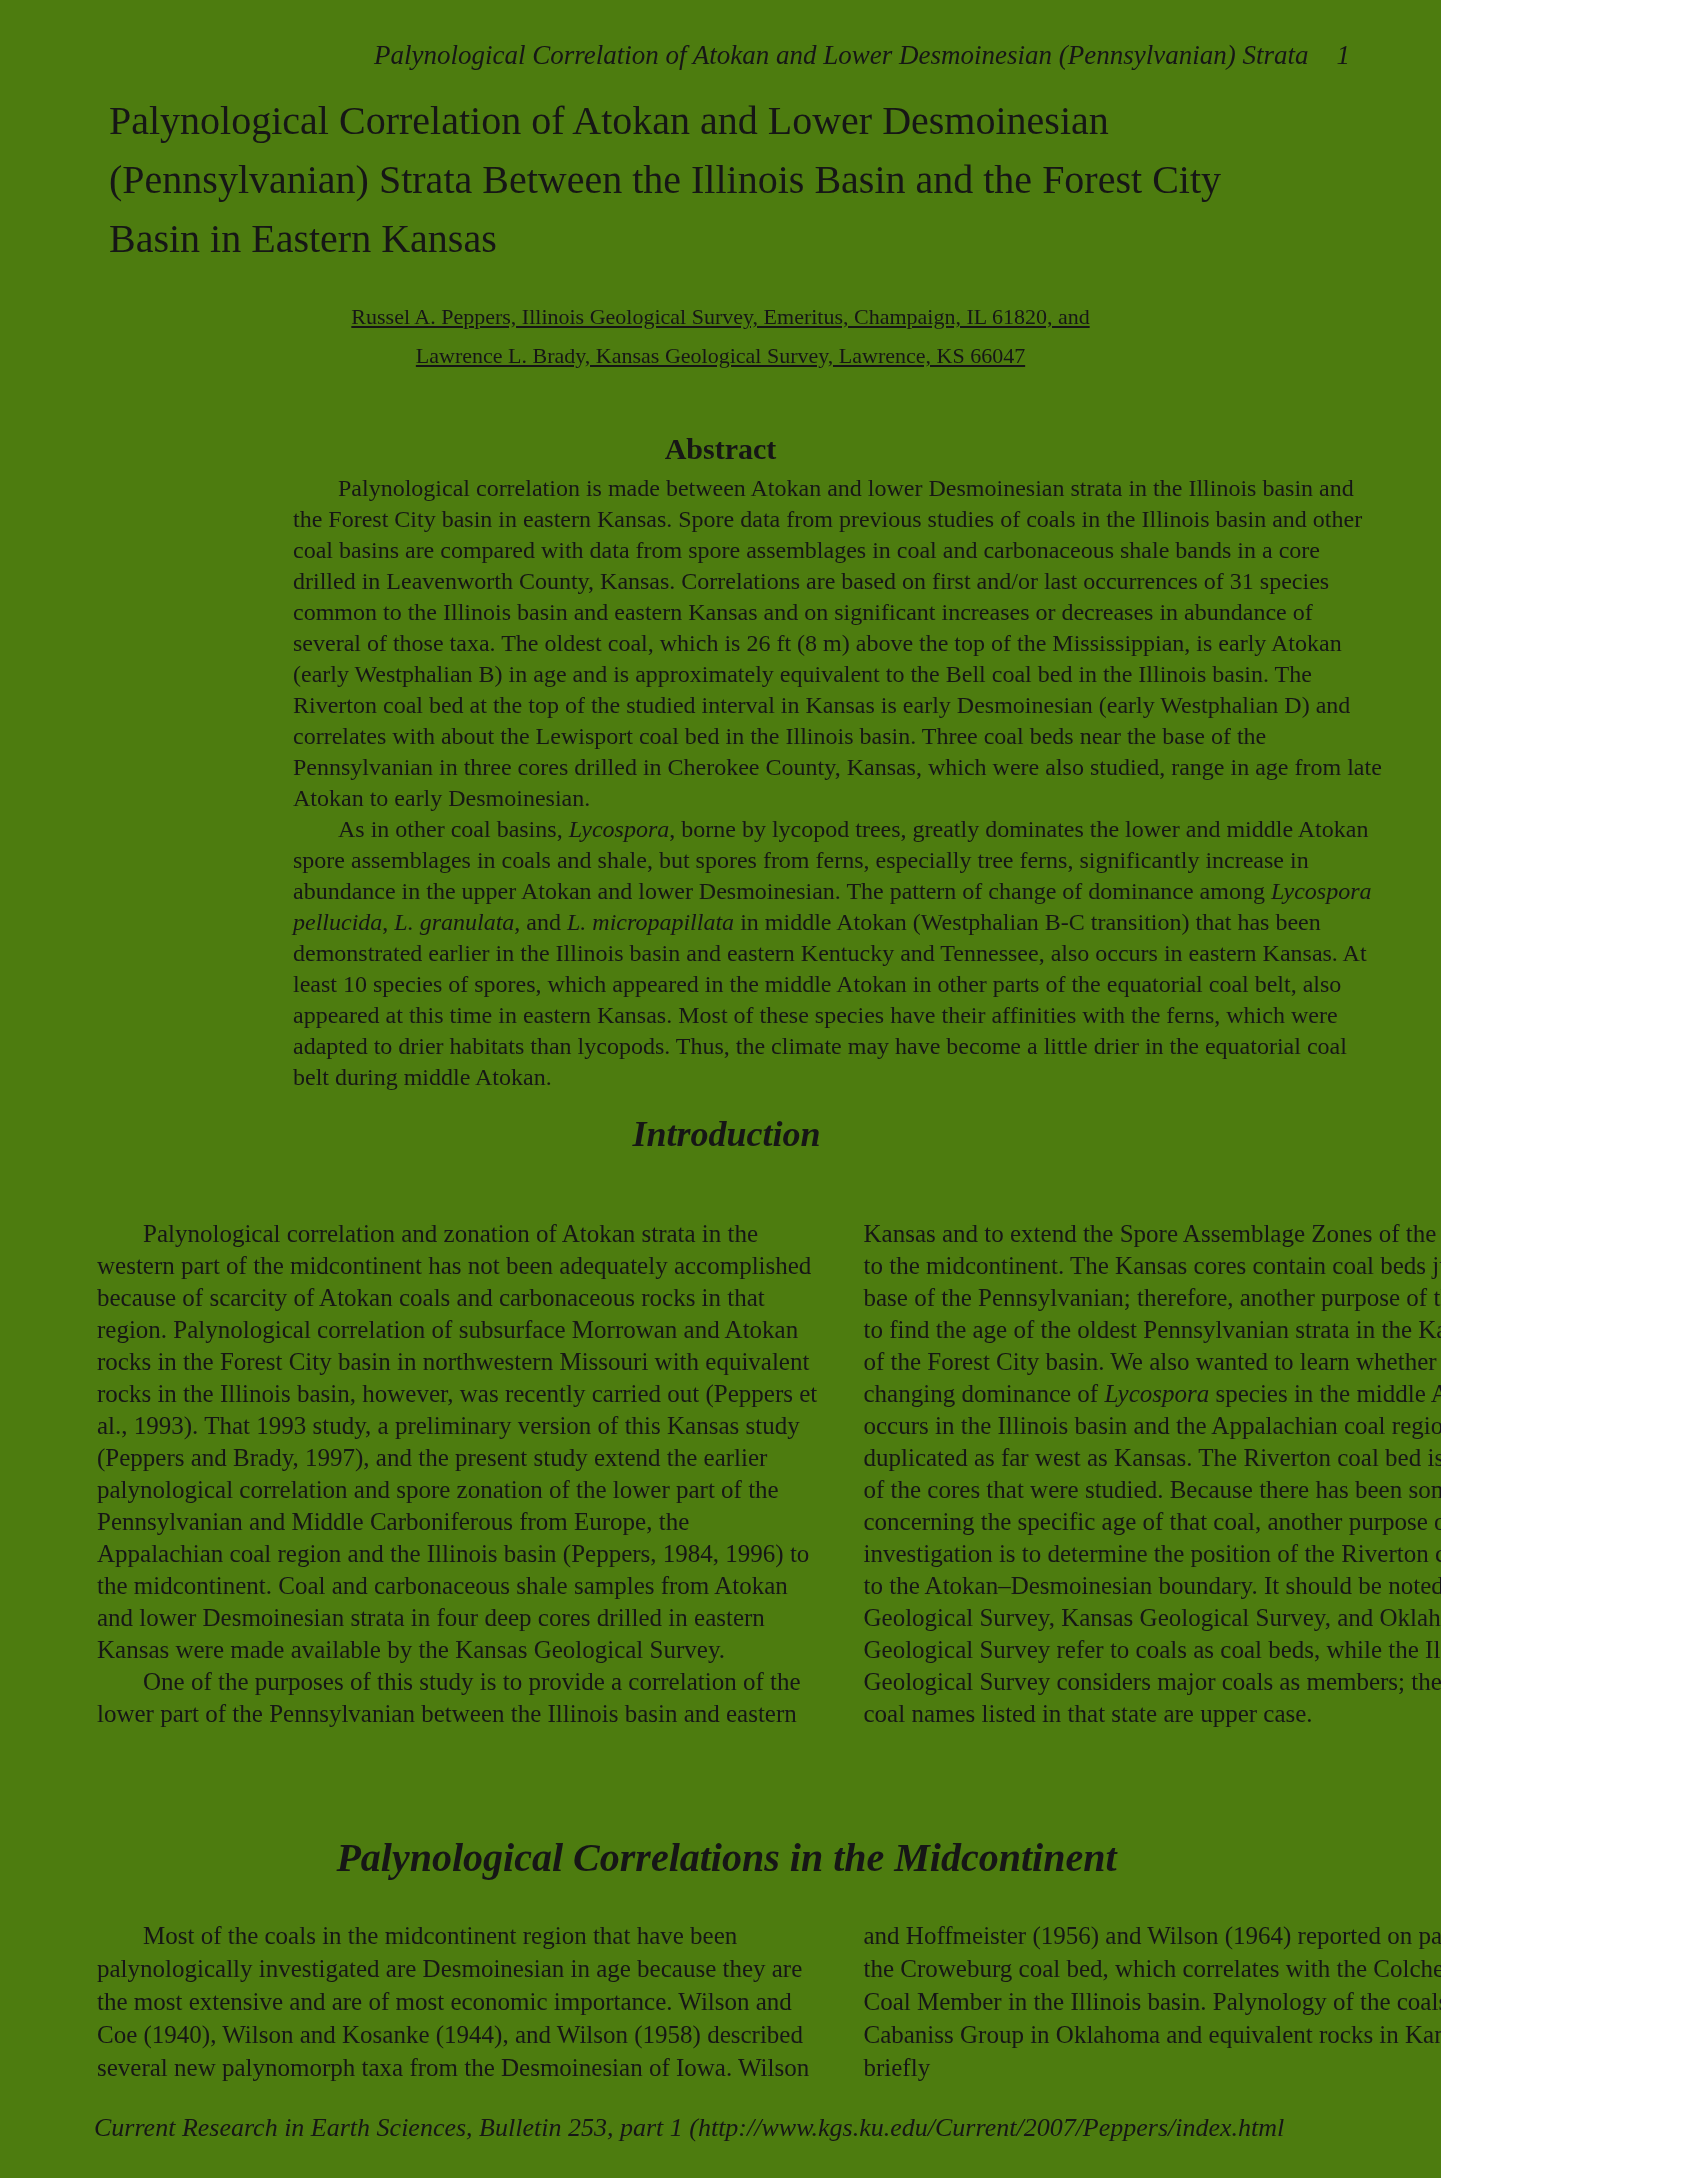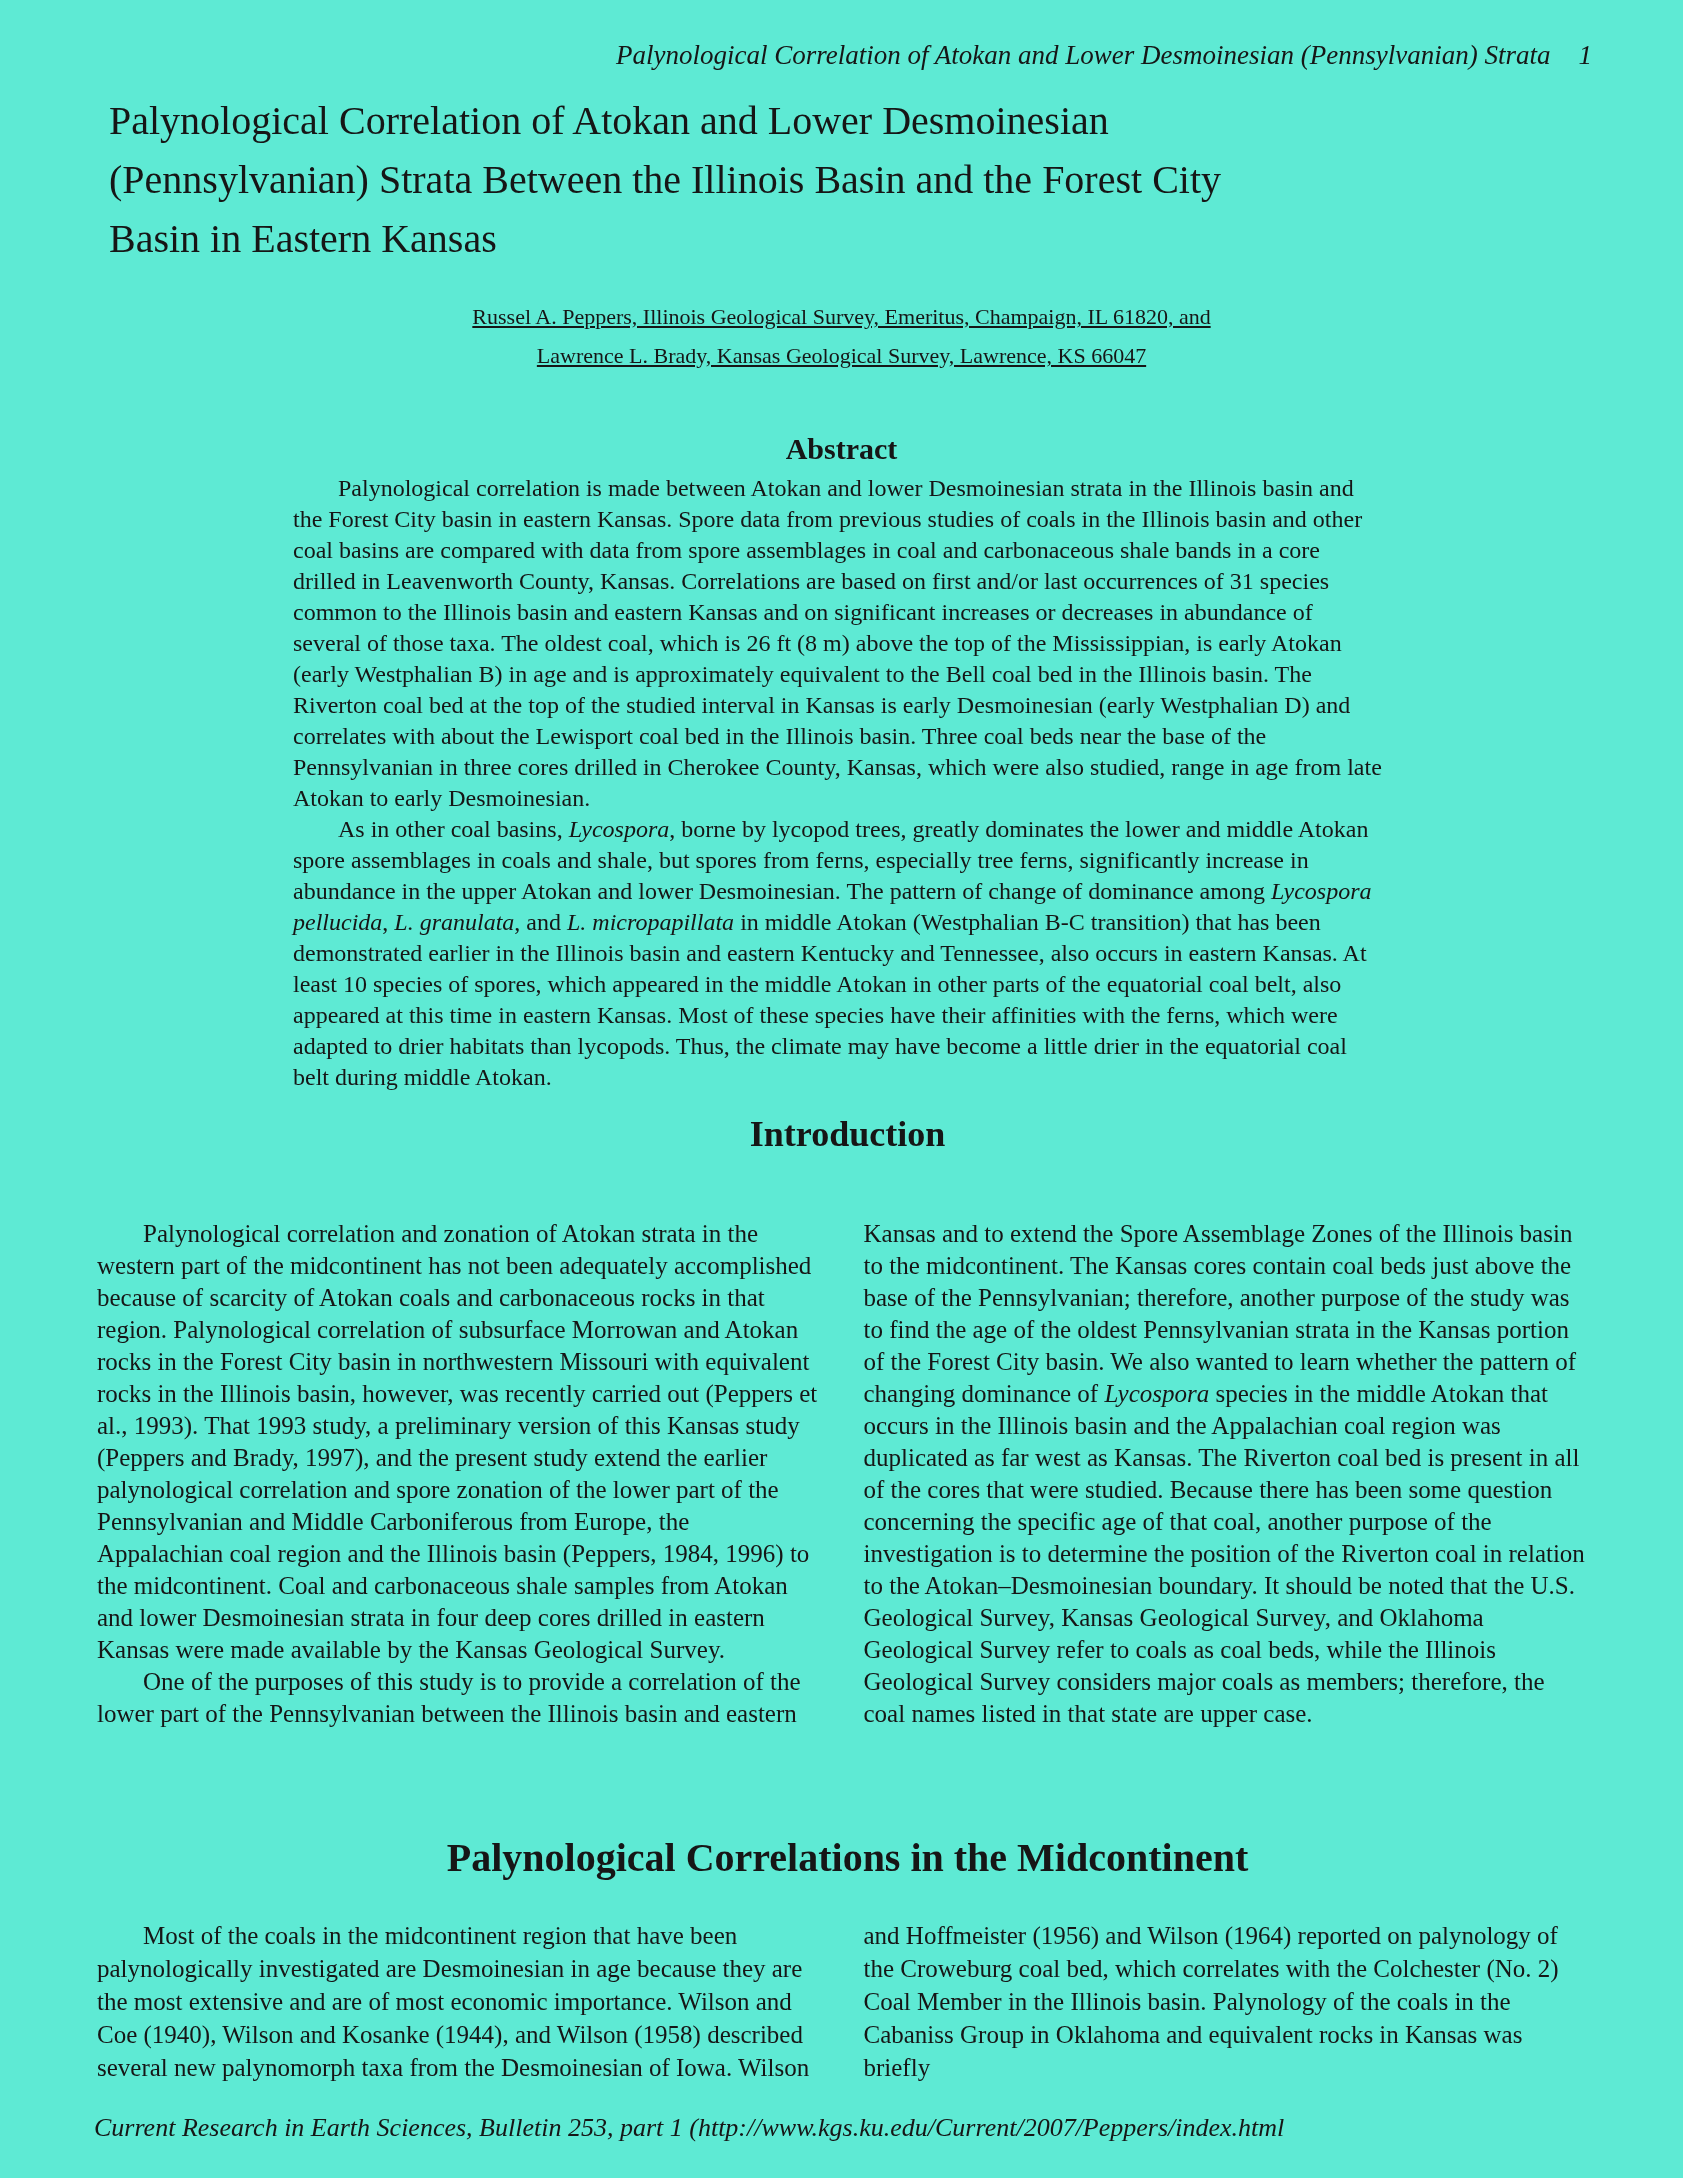--- a/index.html
+++ b/index.html
@@ -1,20 +1,20 @@
 <!DOCTYPE html>
 <html><head>
 <meta charset="utf-8">
 <style>
   html, body { margin: 0; padding: 0; background: #ffffff; }
   .page {
     position: relative;
-    width: 1683px;
+    width: 1441px;
     height: 2178px;
-    background: #5eead4;
+    background: #4d7c0f;
     color: #161616;
     font-family: "Liberation Serif", "DejaVu Serif", serif;
     overflow: hidden;
   }
   .running-header {
     position: absolute;
     top: 40px; left: 97px; right: 91px;
     text-align: right;
     font-style: italic;
     font-size: 27px;
@@ -54,20 +54,21 @@
     line-height: 31px;
     text-align: left;
   }
   .abstract-body p { margin: 0; text-indent: 45px; }
   .section-heading {
     position: absolute;
     left: 12px; right: 0;
     margin: 0;
     text-align: center;
     font-weight: bold;
+    font-style: italic;
   }
   .intro-heading { top: 1113px; font-size: 36px; }
   .mid-heading   { top: 1834px; font-size: 40px; }
   .columns {
     position: absolute;
     left: 97px;
     width: 1489px;
     column-count: 2;
     column-gap: 44px;
     column-fill: balance;

